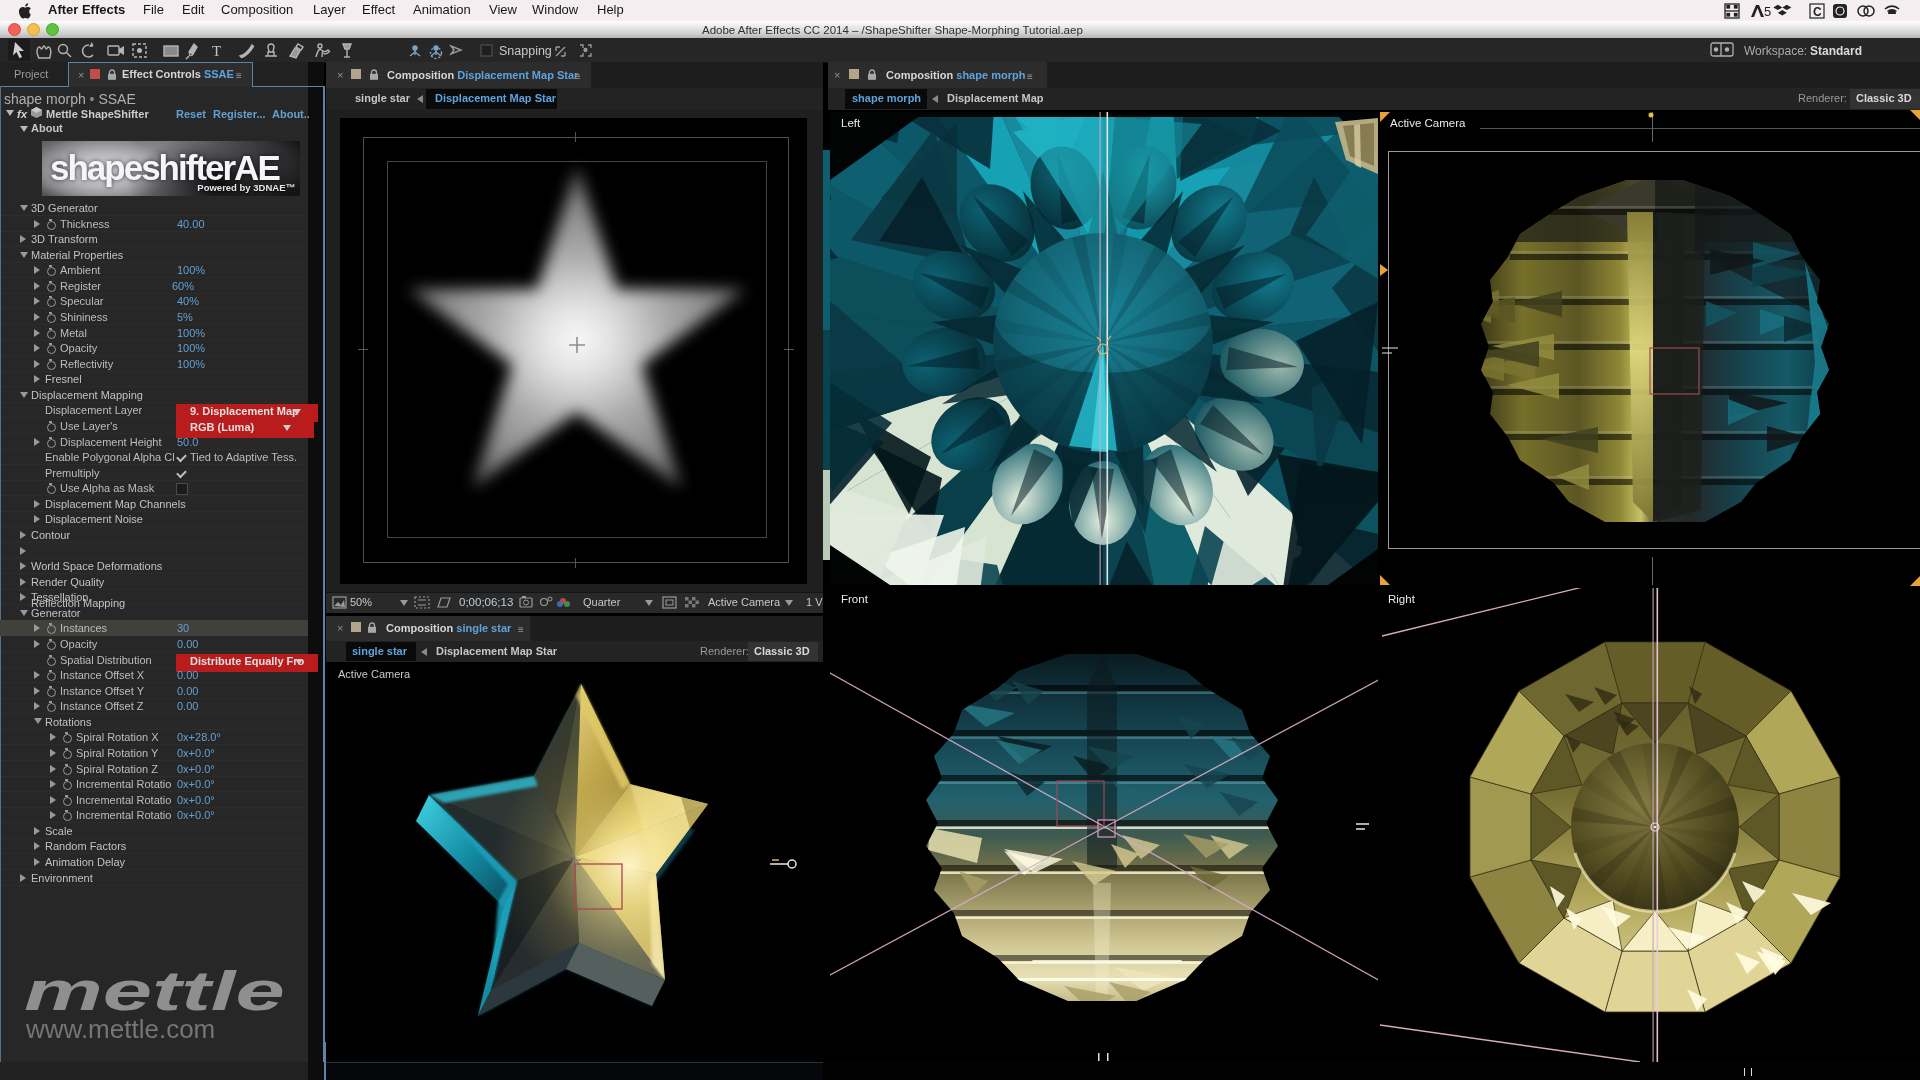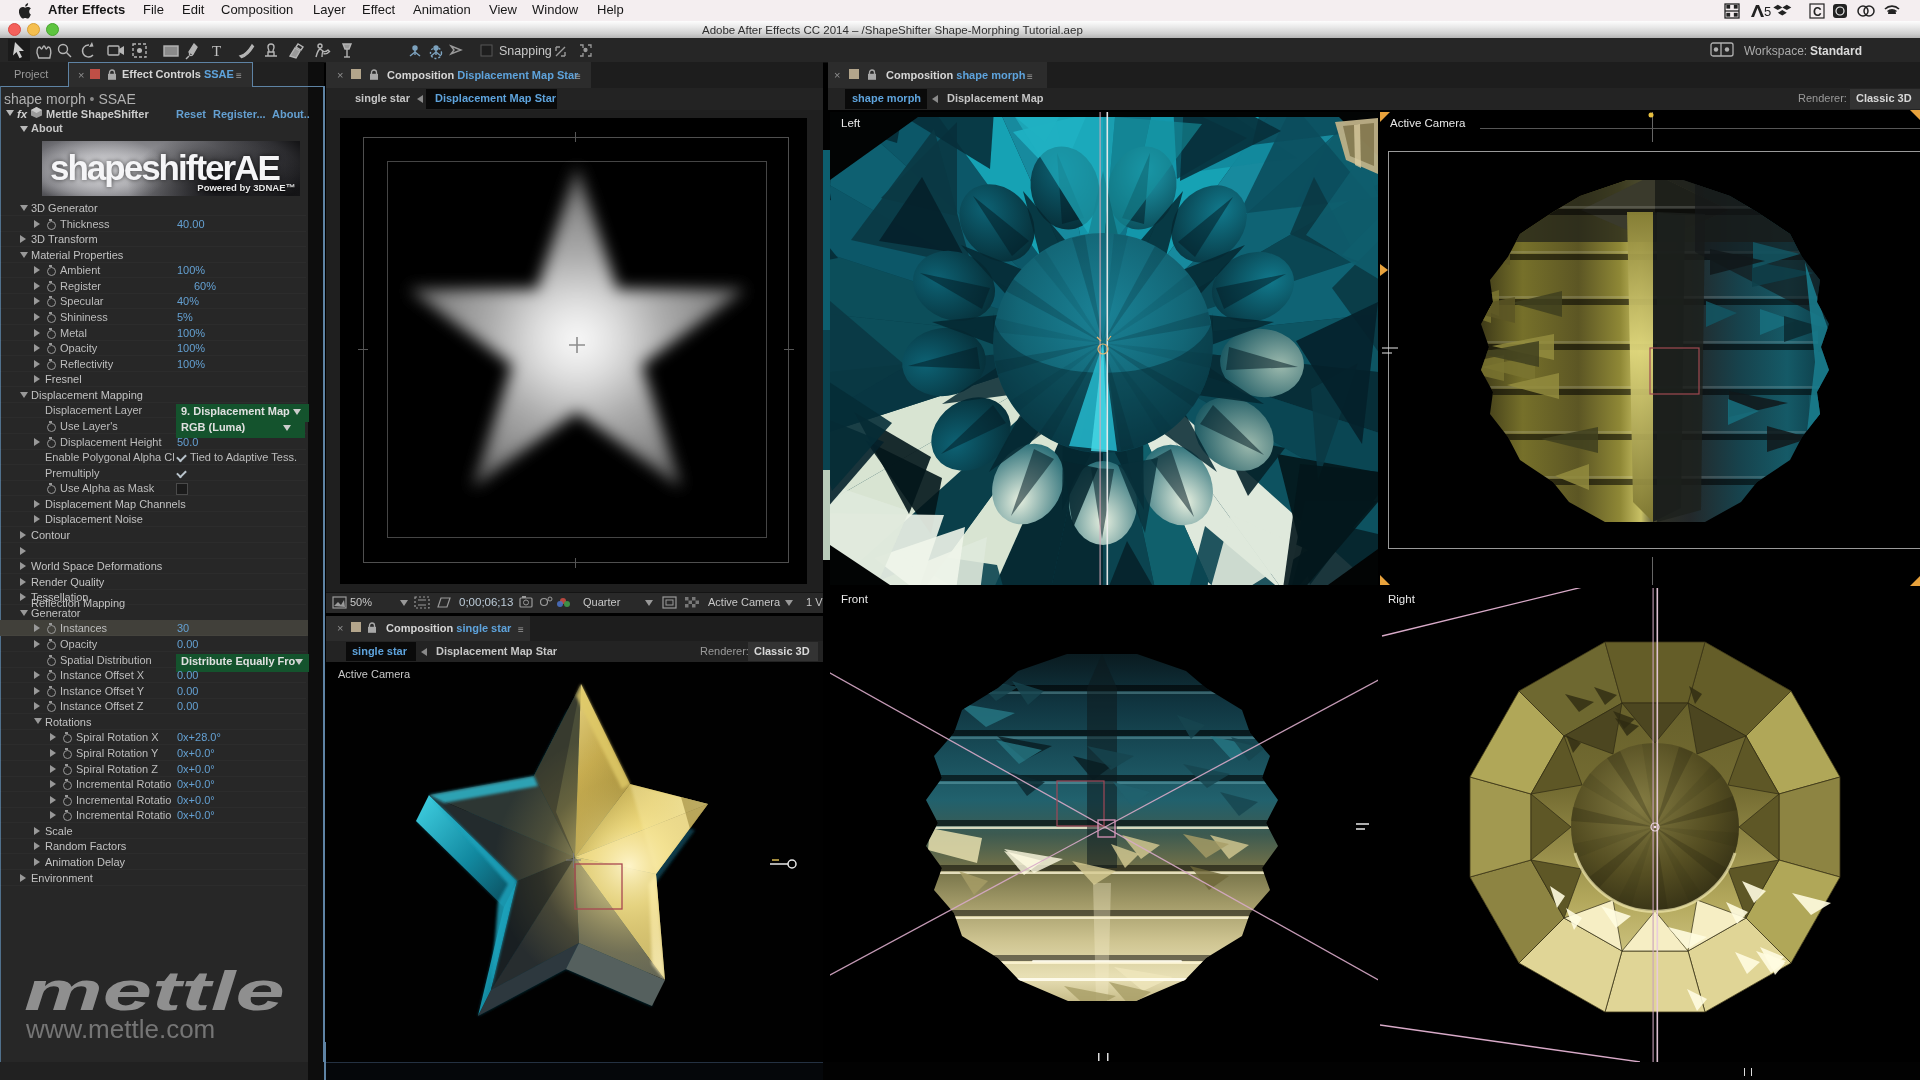--- a/index.html
+++ b/index.html
@@ -5,21 +5,21 @@
 .a{position:absolute;}
 .tr{position:absolute;width:0;height:0;border-left:6px solid #999;border-top:4px solid transparent;border-bottom:4px solid transparent;}
 .td{position:absolute;width:0;height:0;border-top:6px solid #999;border-left:4px solid transparent;border-right:4px solid transparent;}
 .tl{position:absolute;width:0;height:0;border-right:6px solid #8a8a8a;border-top:4px solid transparent;border-bottom:4px solid transparent;}
 .sw{position:absolute;width:7px;height:7px;border:1px solid #999;border-radius:50%;}
 .sw:before{content:"";position:absolute;top:-3px;left:1px;width:3px;height:2px;background:#999;}
 .lbl{position:absolute;font-size:11px;color:#bdbdbd;white-space:nowrap;}
 .val{position:absolute;font-size:11px;color:#64a0d2;white-space:nowrap;}
 .cb{position:absolute;width:10px;height:10px;background:#1b1b1b;border:1px solid #4a4a4a;}
 .ck{position:absolute;width:7px;height:4px;border-left:2px solid #b9c4cc;border-bottom:2px solid #b9c4cc;transform:rotate(-45deg);}
-.dd{position:absolute;height:18px;background:#14532d;color:#e0e0e0;font-size:11px;line-height:14px;padding-left:5px;white-space:nowrap;overflow:hidden;}
+.dd{position:absolute;height:18px;background:#b91c1c;color:#e0e0e0;font-size:11px;line-height:14px;padding-left:14px;white-space:nowrap;overflow:hidden;}
 .tab{position:absolute;font-size:11px;white-space:nowrap;}
 .x{color:#909090;font-size:11px;}
 .menu{color:#161616;font-size:13px;}
 </style></head><body>
 <div class="a" style="left:0;top:0;width:1920px;height:21px;background:#f4eef0;"></div>
 <svg class="a" style="left:19px;top:3px" width="14" height="16" viewBox="0 0 14 16">
     <path d="M10.2 8.6c0-2 1.6-2.9 1.7-3-0.9-1.3-2.3-1.5-2.8-1.5-1.2-.1-2.3.7-2.9.7-.6 0-1.5-.7-2.5-.7C2.4 4.2 1.2 4.9.5 6c-1.3 2.3-.3 5.7 1 7.6.6.9 1.3 1.9 2.3 1.9.9 0 1.3-.6 2.4-.6 1.1 0 1.4.6 2.4.6 1 0 1.6-.9 2.2-1.8.7-1 1-2 1-2.1-.1 0-1.6-.7-1.6-3zM8.4 2.5c.5-.6.8-1.5.7-2.3-.7 0-1.6.5-2.1 1.1-.5.5-.9 1.4-.8 2.2.8.1 1.7-.4 2.2-1z" fill="#222"></path>
   </svg>
 <div class="a menu" style="left:48px;top:2px;font-weight:bold;">After Effects</div>
 <div class="a menu" style="left:143px;top:2px;">File</div>
@@ -171,21 +171,21 @@
 <div class="a lbl" style="left:31px;top:249px;color:#c2c2c2;">Material Properties</div>
 <div class="a" style="left:0;top:277px;width:306px;height:1px;background:rgba(255,255,255,0.025);"></div>
 <div class="a tr" style="left:34px;top:266px;"></div>
 <div class="a sw" style="left:47px;top:267px;"></div>
 <div class="a lbl" style="left:60px;top:264px;">Ambient</div>
 <div class="a val" style="left:177px;top:264px;">100%</div>
 <div class="a" style="left:0;top:293px;width:306px;height:1px;background:rgba(255,255,255,0.025);"></div>
 <div class="a tr" style="left:34px;top:282px;"></div>
 <div class="a sw" style="left:47px;top:283px;"></div>
 <div class="a lbl" style="left:60px;top:280px;">Register</div>
-<div class="a val" style="left:184px;top:280px;padding-left:10px;">60%</div>
+<div class="a val" style="left:162px;top:280px;padding-left:10px;">60%</div>
 <div class="a" style="left:0;top:308px;width:306px;height:1px;background:rgba(255,255,255,0.025);"></div>
 <div class="a tr" style="left:34px;top:297px;"></div>
 <div class="a sw" style="left:47px;top:298px;"></div>
 <div class="a lbl" style="left:60px;top:295px;">Specular</div>
 <div class="a val" style="left:177px;top:295px;">40%</div>
 <div class="a" style="left:0;top:324px;width:306px;height:1px;background:rgba(255,255,255,0.025);"></div>
 <div class="a tr" style="left:34px;top:313px;"></div>
 <div class="a sw" style="left:47px;top:314px;"></div>
 <div class="a lbl" style="left:60px;top:311px;">Shininess</div>
 <div class="a val" style="left:177px;top:311px;">5%</div>

